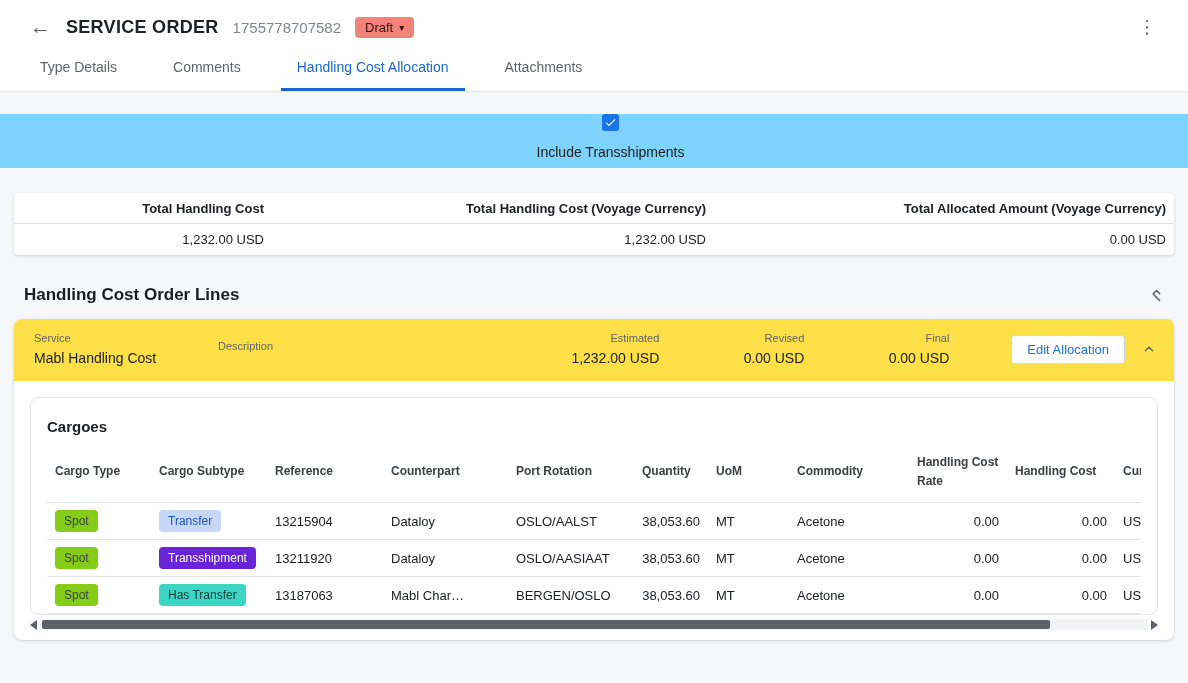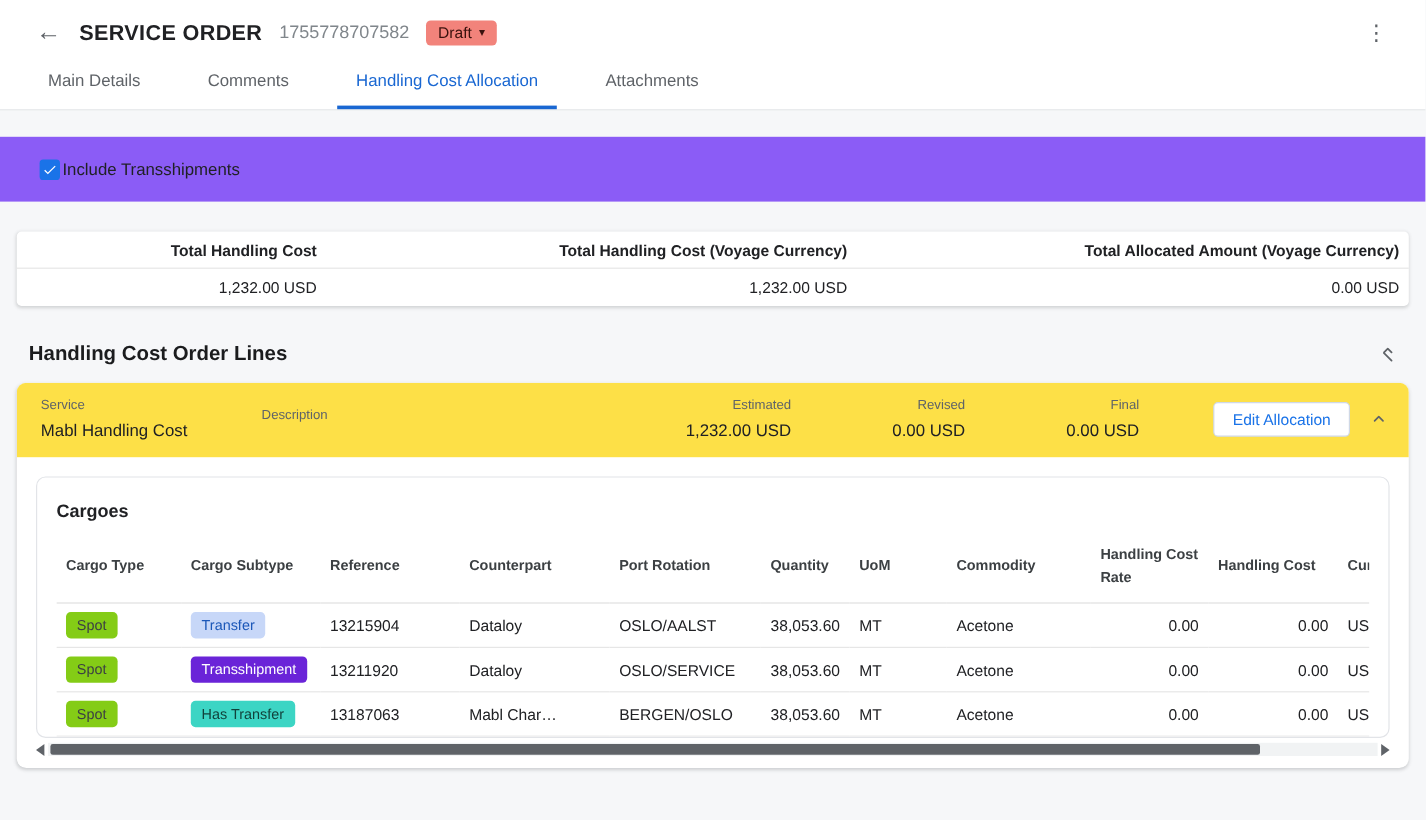--- a/index.html
+++ b/index.html
@@ -26,22 +26,22 @@
 
   .tabs { display:flex; padding-left:24px; }
   .tab {
     font-size:14px; color:#5f6368; padding:12px 16px 13px; cursor:pointer;
     border-bottom:3px solid transparent; margin-right:24px; white-space:nowrap;
   }
   .tab.active { color:#1967d2; font-weight:500; border-bottom-color:#1967d2; }
 
   
   .include-bar {
-    margin-top:22px; background:#8b5cf6; height:54px;
-    display:flex; align-items:center; padding-left:33px; gap:2px;
+    margin-top:22px; background:#7dd3fc; height:54px;
+    display:flex; align-items:center; padding-left:33px; gap:13px;flex-direction:column;
   }
   .checkbox {
     width:17px; height:17px; background:#1a73e8; border-radius:3px;
     display:flex; align-items:center; justify-content:center; cursor:pointer;
   }
   .checkbox svg { width:13px; height:13px; }
   .include-label { font-size:14px; color:#202124; }
 
   
   .totals-card {
@@ -130,21 +130,21 @@
     <span class="back-btn">←</span>
     <span class="page-title">SERVICE ORDER</span>
     <span class="order-number">1755778707582</span>
     <span class="status-chip">
       <span>Draft</span>
       <span class="caret">▾</span>
     </span>
     <span class="kebab">⋮</span>
   </div>
   <div class="tabs">
-    <div class="tab">Main Details</div>
+    <div class="tab">Type Details</div>
     <div class="tab">Comments</div>
     <div class="tab active">Handling Cost Allocation</div>
     <div class="tab">Attachments</div>
   </div>
 </div>
 
 <div class="include-bar">
   <span class="checkbox">
     <svg viewBox="0 0 24 24">
       <path d="M9 16.2L4.8 12l-1.4 1.4L9 19 21 7l-1.4-1.4z" fill="#fff"></path>
@@ -251,21 +251,21 @@
               <td>Acetone</td>
               <td class="num">0.00</td>
               <td class="num">0.00</td>
               <td>USD</td>
             </tr>
             <tr>
               <td><span class="badge badge-spot">Spot</span></td>
               <td><span class="badge badge-transshipment">Transshipment</span></td>
               <td>13211920</td>
               <td>Dataloy</td>
-              <td>OSLO/SERVICE</td>
+              <td>OSLO/AASIAAT</td>
               <td class="num">38,053.60</td>
               <td>MT</td>
               <td>Acetone</td>
               <td class="num">0.00</td>
               <td class="num">0.00</td>
               <td>USD</td>
             </tr>
             <tr>
               <td><span class="badge badge-spot">Spot</span></td>
               <td><span class="badge badge-hastransfer">Has Transfer</span></td>

